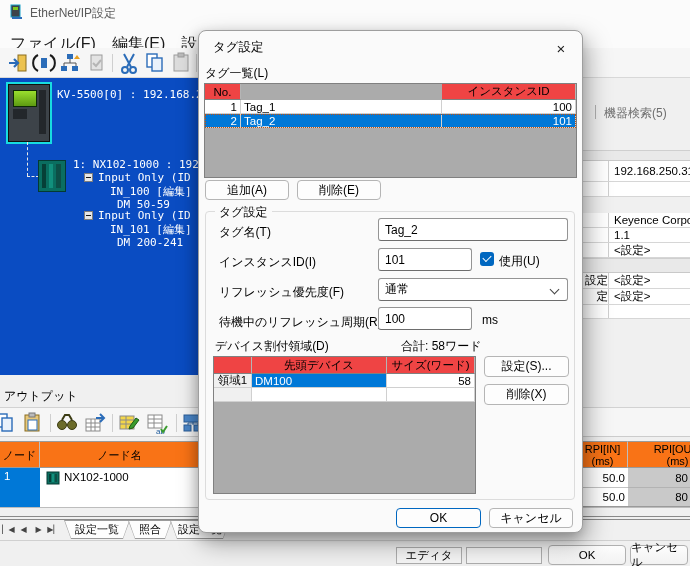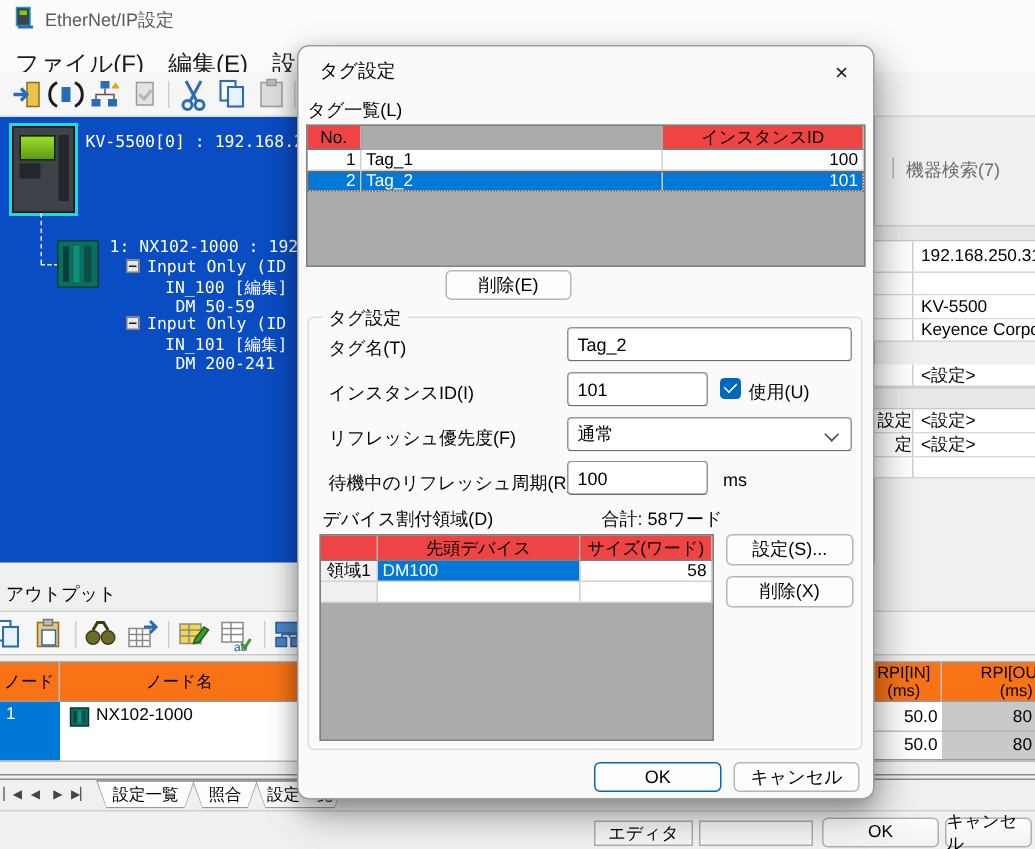--- a/index.html
+++ b/index.html
@@ -164,38 +164,38 @@
     <div class="net-text mono" style="left:117px;top:120px">DM 50-59</div>
 
     <div class="minusbox" style="left:84px;top:133px"></div>
     <div class="net-text mono" style="left:98px;top:131px">Input Only (ID</div>
     <div class="net-text mono" style="left:110px;top:144px">IN_101 [編集]</div>
     <div class="net-text mono" style="left:117px;top:158px">DM 200-241</div>
   </div>
 
   <div class="abs rp-tabtext" style="left:577px;top:105px">)</div>
   <div class="abs" style="left:595px;top:105px;width:1px;height:14px;background:#b0b0b0"></div>
-  <div class="abs rp-tabtext" style="left:604px;top:105px">機器検索(7)</div>
+  <div class="abs rp-tabtext" style="left:604px;top:105px">機器検索(5)</div>
 
   <div class="rp-band" style="top:150px;height:11px"></div>
   <div class="rp-row" style="top:161px;height:21px">
     <div class="rp-label"></div>
     <div class="rp-value">192.168.250.31</div>
   </div>
   <div class="rp-row" style="top:182px;height:15px">
     <div class="rp-label"></div>
     <div class="rp-value"></div>
   </div>
-  <div class="rp-row" style="top:197px;height:16px">
-    <div class="rp-label"></div>
-    <div class="rp-value">KV-5500</div>
-  </div>
   <div class="rp-row" style="top:213px;height:15px">
     <div class="rp-label"></div>
     <div class="rp-value">Keyence Corporation</div>
+  </div>
+  <div class="rp-row" style="top:228px;height:15px">
+    <div class="rp-label"></div>
+    <div class="rp-value">1.1</div>
   </div>
   <div class="rp-row" style="top:243px;height:15px">
     <div class="rp-label"></div>
     <div class="rp-value">&lt;設定&gt;</div>
   </div>
   <div class="rp-band" style="top:258px;height:15px"></div>
   <div class="rp-row" style="top:273px;height:16px">
     <div class="rp-label">設定</div>
     <div class="rp-value">&lt;設定&gt;</div>
   </div>
@@ -325,20 +325,21 @@
       <div class="tbl-c" style="left:0;top:16px;width:36px;height:14px;justify-content:flex-end;padding-right:3px">1</div>
       <div class="tbl-c" style="left:36px;top:16px;width:201px;height:14px;padding-left:3px">Tag_1</div>
       <div class="tbl-c" style="left:237px;top:16px;width:134px;height:14px;justify-content:flex-end;padding-right:3px">100</div>
 
       <div class="abs sel-outline" style="left:0;top:30px;width:371px;height:14px;z-index:2;pointer-events:none"></div>
       <div class="tbl-c sel" style="left:0;top:30px;width:36px;height:14px;justify-content:flex-end;padding-right:3px">2</div>
       <div class="tbl-c sel" style="left:36px;top:30px;width:201px;height:14px;padding-left:3px">Tag_2</div>
       <div class="tbl-c sel" style="left:237px;top:30px;width:134px;height:14px;justify-content:flex-end;padding-right:3px">101</div>
     </div>
 
+    <div class="dbtn" style="left:6px;top:149px;width:84px;height:20px">追加(A)</div>
     <div class="dbtn" style="left:98px;top:149px;width:84px;height:20px">削除(E)</div>
 
     <div class="grp" style="left:6px;top:180px;width:368px;height:287px"></div>
     <div class="dlg-label" style="left:16px;top:173px;background:#fafafa;padding:0 4px">タグ設定</div>
 
     <div class="dlg-label" style="left:20px;top:193px">タグ名(T)</div>
     <div class="field" style="left:179px;top:187px;width:190px;height:23px">Tag_2</div>
 
     <div class="dlg-label" style="left:20px;top:223px">インスタンスID(I)</div>
     <div class="field" style="left:179px;top:217px;width:94px;height:23px">101</div>

